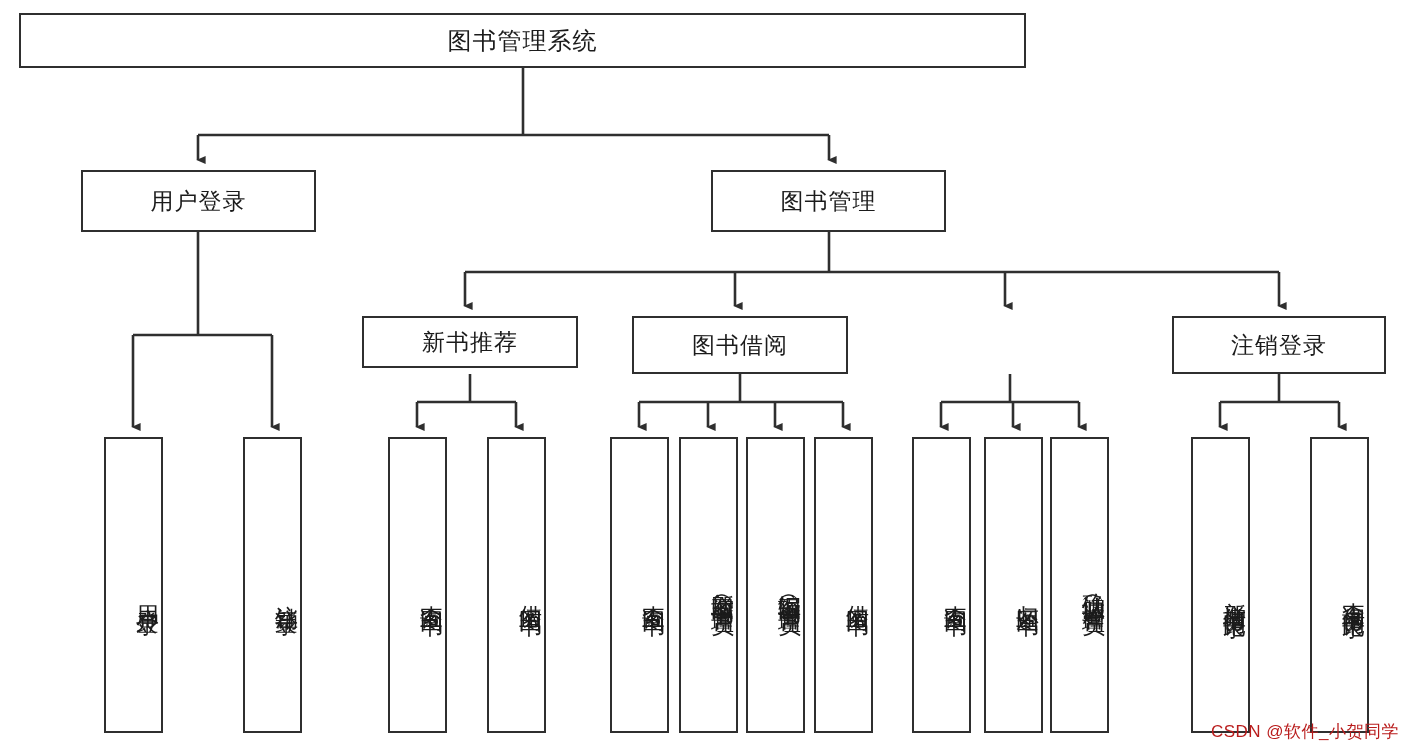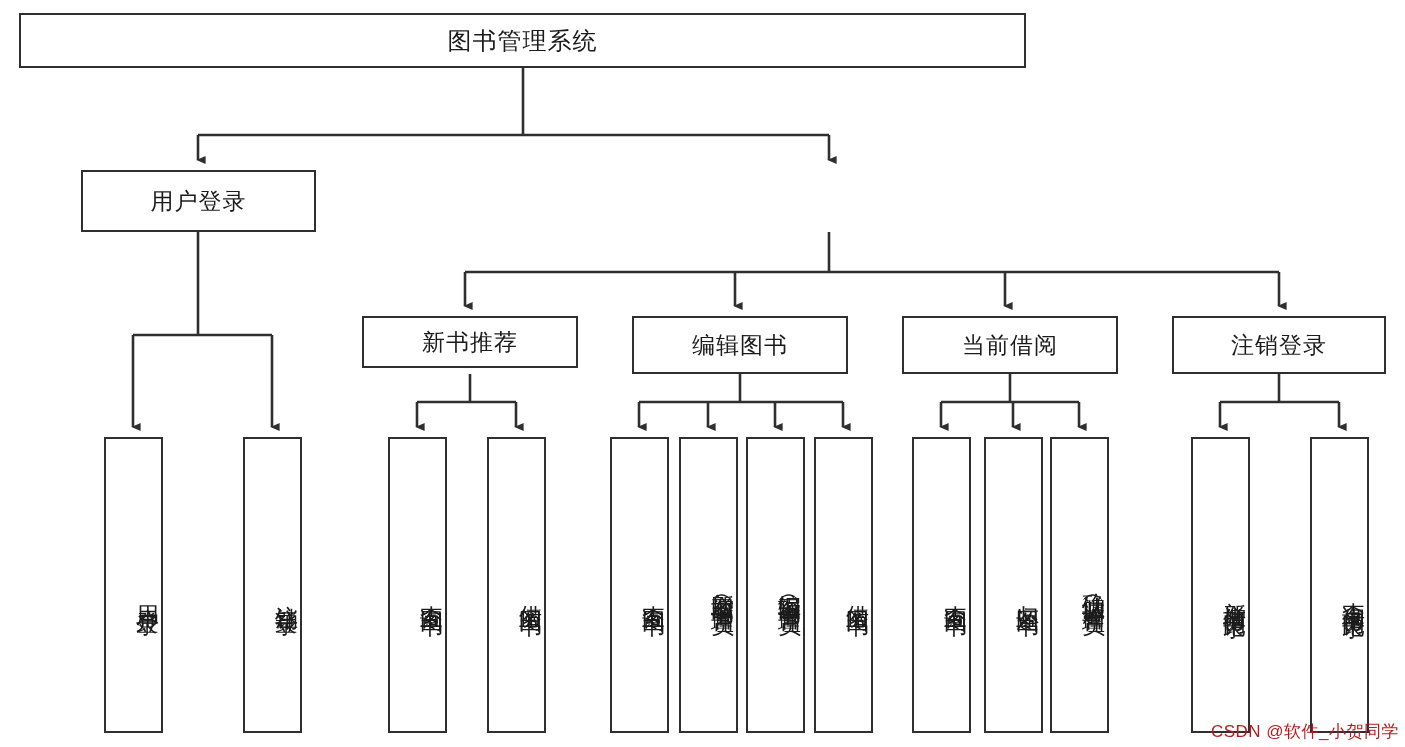--- a/index.html
+++ b/index.html
@@ -116,24 +116,24 @@
       <path d="M 1279 374 L 1279 402"></path>
       <path d="M 1220 402 L 1339 402"></path>
       <path d="M 1220 402 L 1220 427" marker-end="url(#arrowhead)"></path>
       <path d="M 1339 402 L 1339 427" marker-end="url(#arrowhead)"></path>
     </g>
   </svg>
 
   <div class="node root" id="n-root" style="left: 19px; top: 13px; width: 1007px; height: 55px;">图书管理系统</div>
 
   <div class="node" id="n-l2-0" style="left: 81px; top: 170px; width: 235px; height: 62px;">用户登录</div>
+  <div class="node" id="n-l2-1" style="left: 711px; top: 170px; width: 235px; height: 62px;">图书管理</div>
 
   <div class="node" id="n-l3-0" style="left: 362px; top: 316px; width: 216px; height: 52px;">新书推荐</div>
-  <div class="node" id="n-l3-1" style="left: 632px; top: 316px; width: 216px; height: 58px;">编辑图书</div>
-  <div class="node" id="n-l3-2" style="left: 902px; top: 316px; width: 216px; height: 58px;">当前借阅</div>
+  <div class="node" id="n-l3-1" style="left: 632px; top: 316px; width: 216px; height: 58px;">图书借阅</div>
   <div class="node" id="n-l3-3" style="left: 1172px; top: 316px; width: 214px; height: 58px;">注销登录</div>
 
   <div class="node vert" id="n-lf-0" style="left: 104px; top: 437px; width: 59px; height: 296px;">用户登录</div>
   <div class="node vert" id="n-lf-1" style="left: 243px; top: 437px; width: 59px; height: 296px;">注销登录</div>
   <div class="node vert" id="n-lf-2" style="left: 388px; top: 437px; width: 59px; height: 296px;">查询图书</div>
   <div class="node vert" id="n-lf-3" style="left: 487px; top: 437px; width: 59px; height: 296px;">借阅图书</div>
   <div class="node vert" id="n-lf-4" style="left: 610px; top: 437px; width: 59px; height: 296px;">查询图书</div>
   <div class="node vert tight" id="n-lf-5" style="left: 679px; top: 437px; width: 59px; height: 296px;">新增图书（管理员）</div>
   <div class="node vert tight" id="n-lf-6" style="left: 746px; top: 437px; width: 59px; height: 296px;">编辑图书（管理员）</div>
   <div class="node vert" id="n-lf-7" style="left: 814px; top: 437px; width: 59px; height: 296px;">借阅图书</div>

